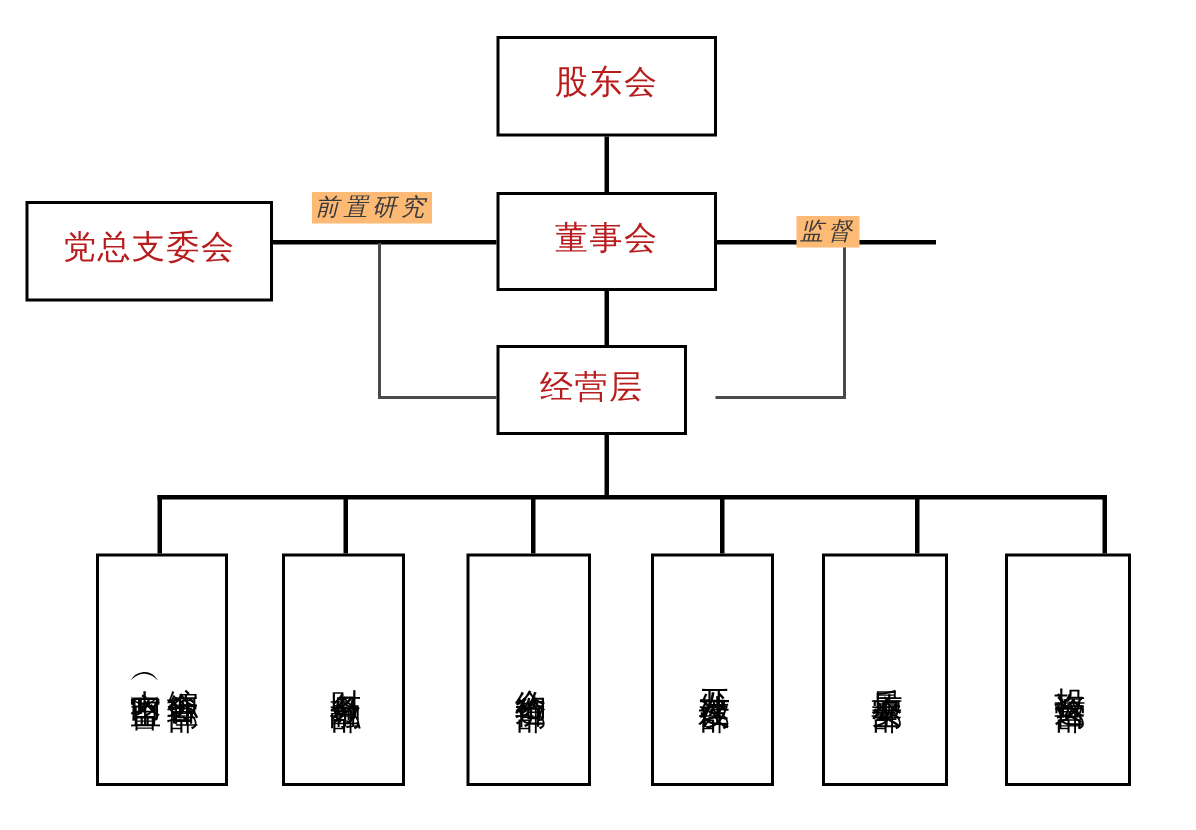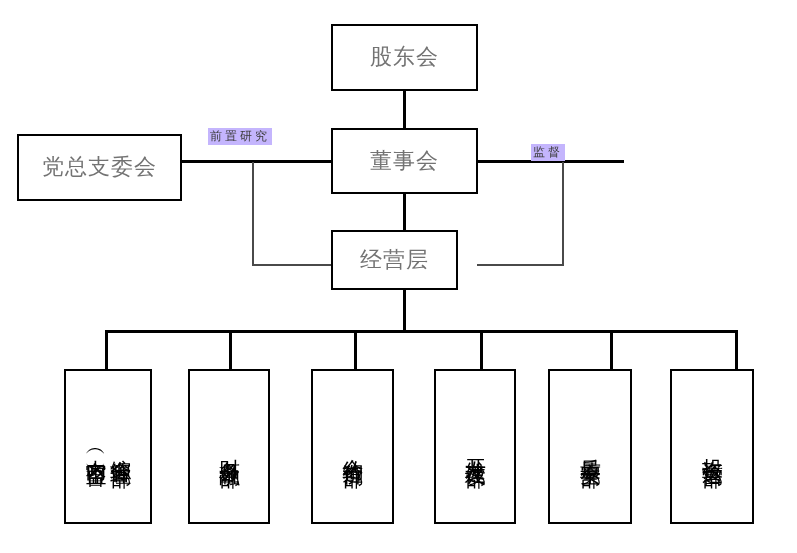--- a/index.html
+++ b/index.html
@@ -27,23 +27,23 @@
     background: #ffffff;
     display: flex;
     align-items: center;
     justify-content: center;
     z-index: 3;
   }
   .node .label {
     font-size: 22px;
     line-height: 1.1;
     letter-spacing: 1px;
-    color: #737373;
+    color: #b91c1c;
     white-space: nowrap;
-    font-family: Liberation Sans, sans-serif;
+    font-family: Liberation Mono, monospace;
   }
 
   
   .dept {
     position: absolute;
     box-sizing: border-box;
     border: 2px solid #000000;
     background: #ffffff;
     display: flex;
     align-items: center;
@@ -78,27 +78,28 @@
     background: #4a4a4a;
     z-index: 1;
   }
   .edge-thin.edge-h { height: 2px; }
   .edge-thin.edge-v { width: 2px; }
 
   
   .edge-label {
     position: absolute;
     font-family: "Liberation Serif", "DejaVu Serif", serif;
-    font-size: 12px;
+    font-size: 16px;
     letter-spacing: 3px;
     color: #3b3b3b;
     white-space: nowrap;
     z-index: 4;
-    background: #c4b5fd;
+    background: #fdba74;
     padding: 0 2px;
+    font-style: italic;
   }
 </style>
 </head>
 <body>
 
 <div id="canvas">
 
   <div class="node" style="left:331px; top:24px; width:147px; height:67px;">
     <span class="label">股东会</span>
   </div>

